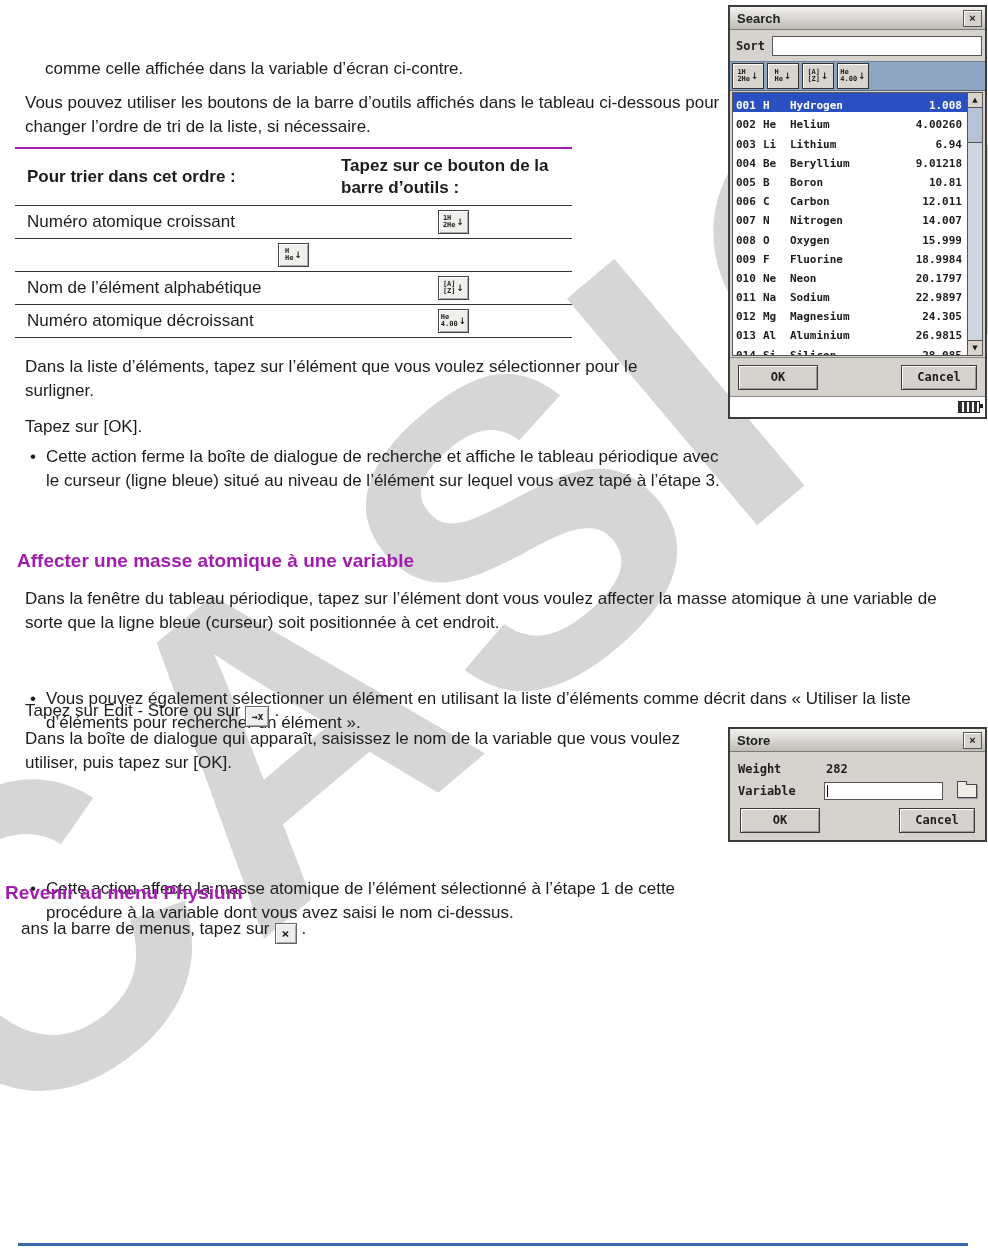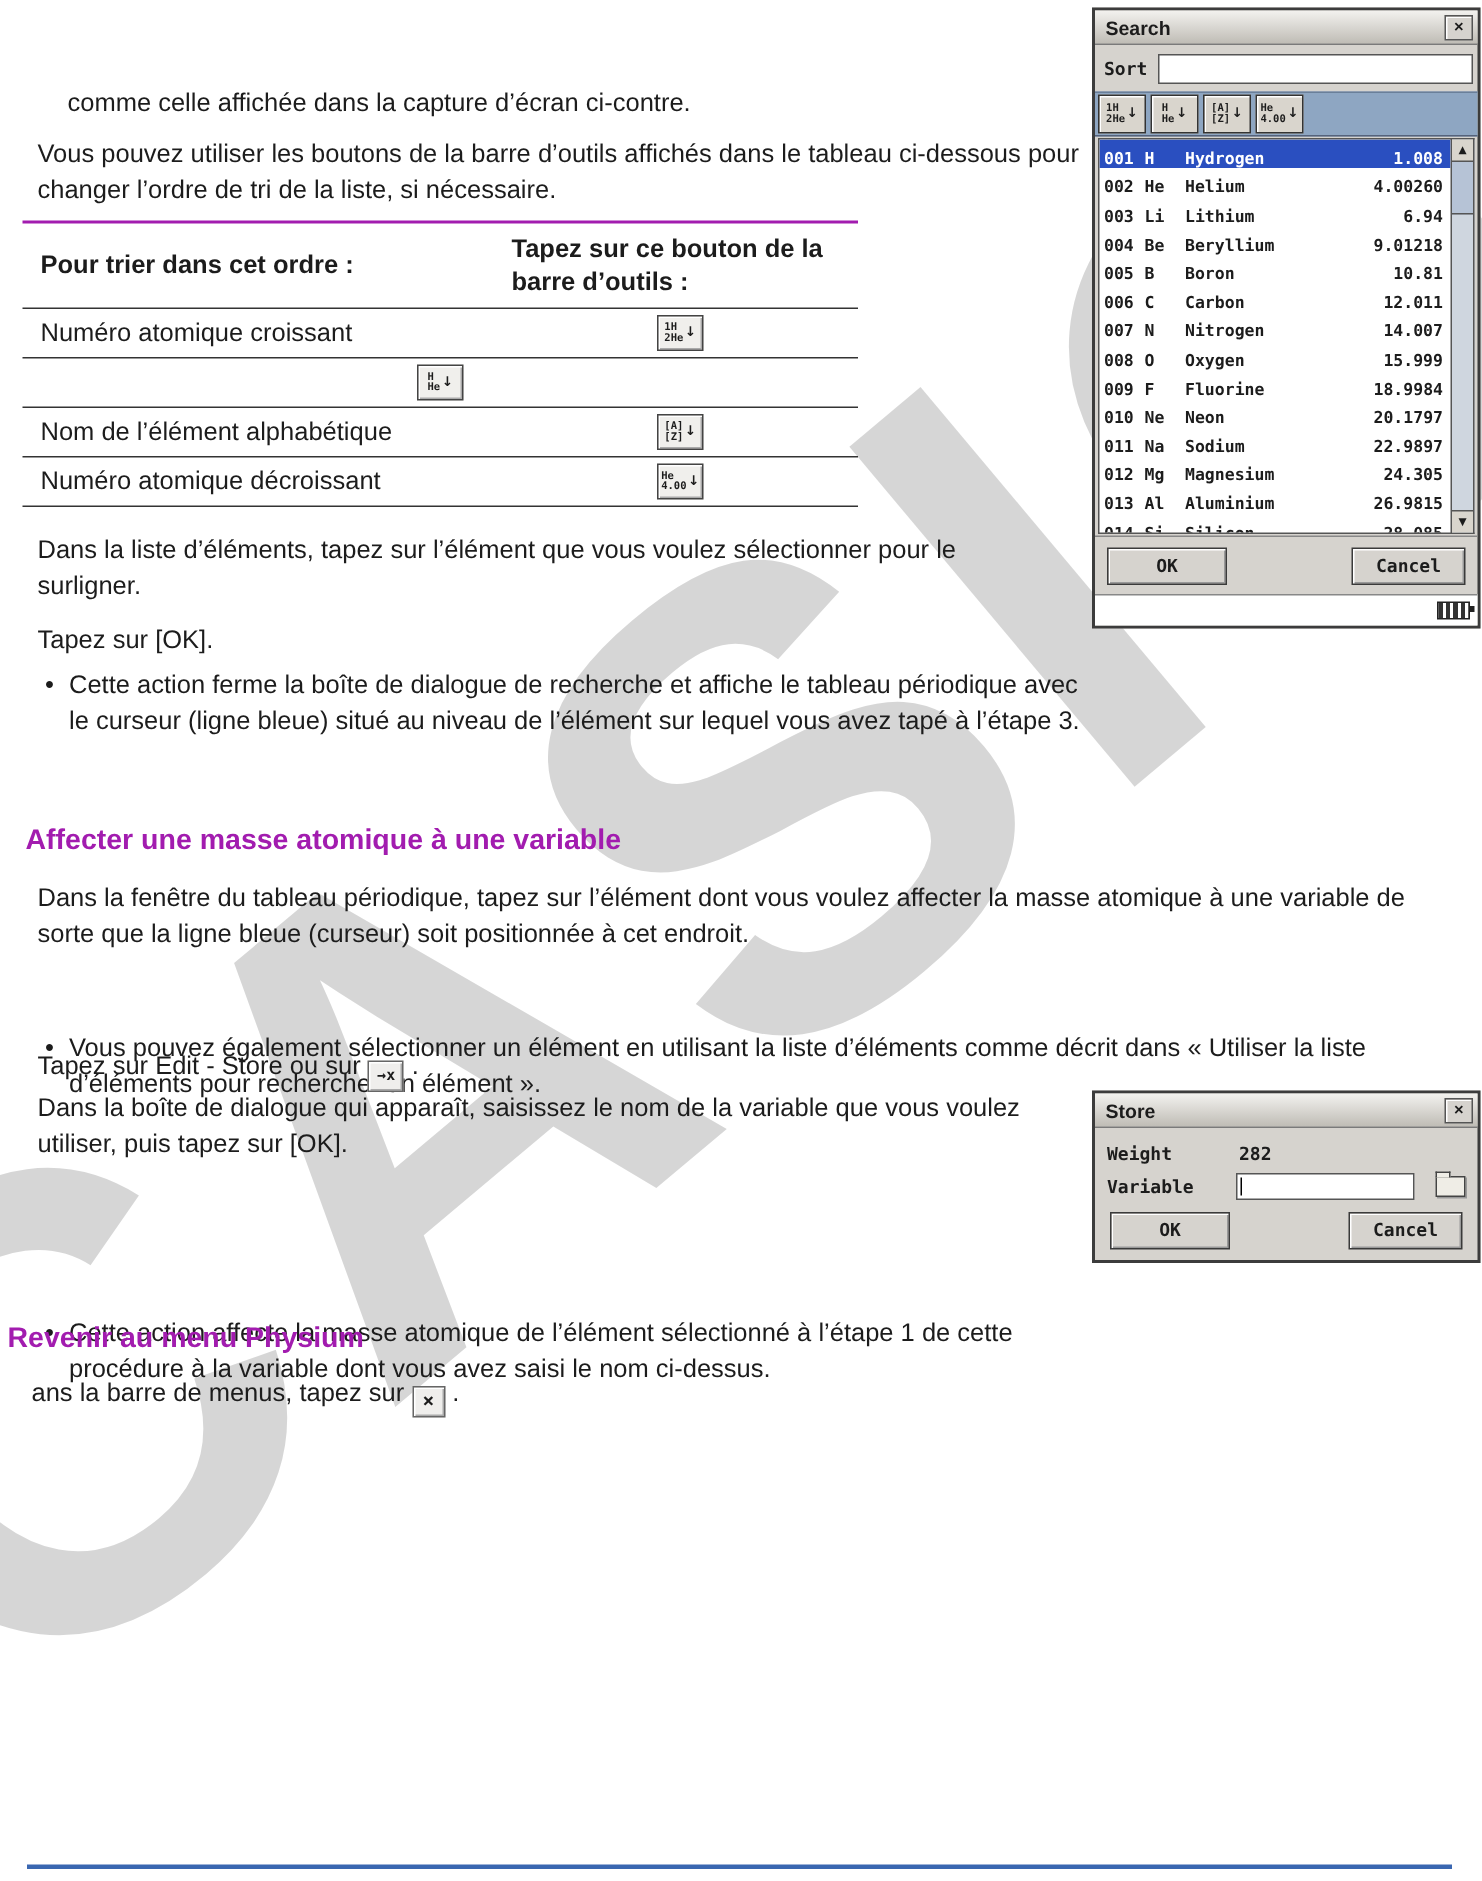--- a/index.html
+++ b/index.html
@@ -103,21 +103,21 @@
   .folder::before { content:""; position:absolute; left:-1px; top:-4px; width:8px; height:3px; border:1px solid #444; border-bottom:none; background:#efede6; }
   .store-btnrow { flex:0 0 32px; display:flex; align-items:center; justify-content:space-between; padding:0 10px 4px; }
   
   .bottom-rule { position:absolute; left:18px; top:1243px; width:950px; height:3px; background:#3a67b1; z-index:1; }
 </style>
 </head>
 <body>
 
 <div class="watermark">CASIO</div>
 
-<div class="tb" style="left:45px; top:57px; width:640px;">comme celle affichée dans la capture d’écran ci-contre.</div>
+<div class="tb" style="left:45px; top:57px; width:640px;">comme celle affichée dans la variable d’écran ci-contre.</div>
 <div class="tb" style="left:25px; top:91px; width:700px;">Vous pouvez utiliser les boutons de la barre d’outils affichés dans le tableau ci-dessous pour changer l’ordre de tri de la liste, si nécessaire.</div>
 
 <div class="sort-table">
   <div class="st-row st-head">
     <div class="st-c1">Pour trier dans cet ordre :</div>
     <div class="st-c2h">Tapez sur ce bouton de la barre d’outils :</div>
   </div>
   <div class="st-row">
     <div class="st-c1">Numéro atomique croissant</div>
     <div class="st-c2">

